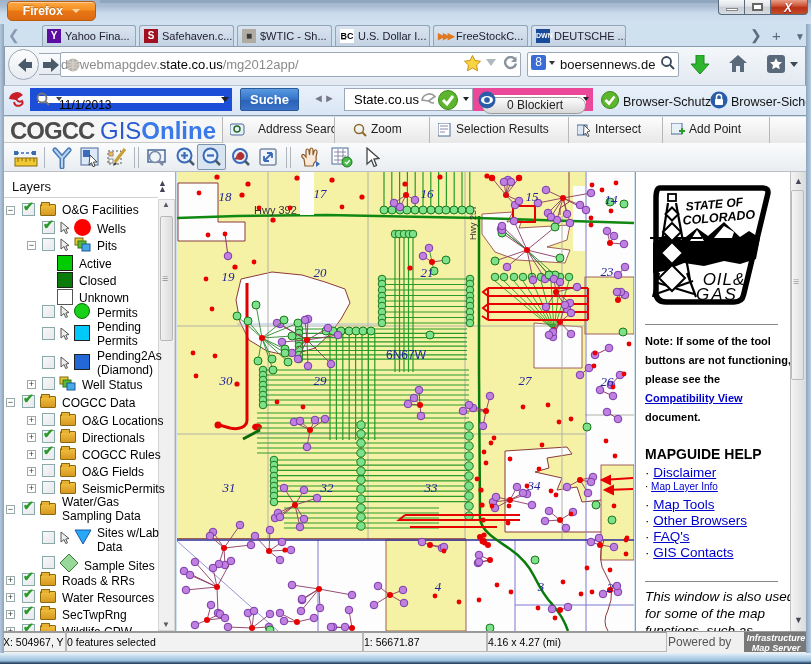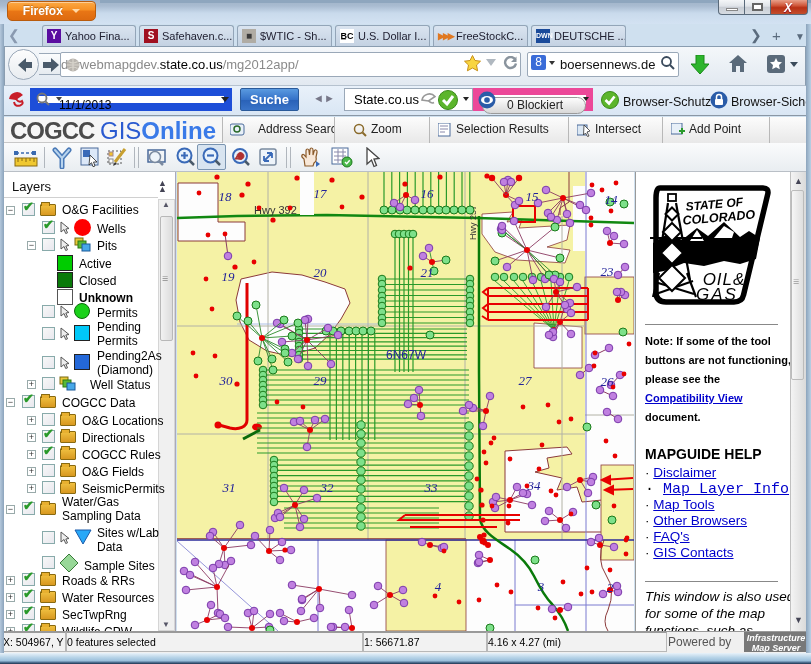--- a/index.html
+++ b/index.html
@@ -312,21 +312,21 @@
     <rect x="1" y="1" width="8" height="7" fill="#e8c838" stroke="#7a6a10"></rect>
     <rect x="4" y="4" width="8" height="7" fill="#58b838" stroke="#2a7a10"></rect>
     <rect x="8" y="7" width="8" height="7" fill="#48a8e8" stroke="#1a5a9a"></rect>
   </svg>
 <div class="tree abs" style="left:97px;top:239px;">Pits</div>
 <div class="abs" style="left:57px;top:255px;width:16px;height:16px;background:#00cc00;border:1px solid #222;"></div>
 <div class="tree abs" style="left:79px;top:257px;">Active</div>
 <div class="abs" style="left:57px;top:272px;width:16px;height:16px;background:#0a7a0a;border:1px solid #222;"></div>
 <div class="tree abs" style="left:79px;top:274px;">Closed</div>
 <div class="abs" style="left:57px;top:289px;width:16px;height:16px;background:#fff;border:1px solid #555;"></div>
-<div class="tree abs" style="left:79px;top:291px;font-weight:bold;">Unknown</div>
+<div class="tree abs" style="left:79px;top:291px;">Unknown</div>
 <div class="cb abs" style="left:42px;top:305px;"></div>
 <svg class="abs sym" style="left:59px;top:305px;" width="12" height="14">
     <path d="M2 1 L2 11 L5 8.5 L6.7 12.5 L8.5 11.8 L6.8 8 L10 7.5 Z" fill="#eee" stroke="#555" stroke-width="1"></path>
   </svg>
 <div class="abs" style="left:74px;top:303px;width:16px;height:16px;border-radius:50%;background:#1ad11a;border:1px solid #0a6a0a;"></div>
 <div class="tree abs" style="left:97px;top:306px;">Permits</div>
 <div class="cb abs" style="left:42px;top:327px;"></div>
 <svg class="abs sym" style="left:59px;top:327px;" width="12" height="14">
     <path d="M2 1 L2 11 L5 8.5 L6.7 12.5 L8.5 11.8 L6.8 8 L10 7.5 Z" fill="#eee" stroke="#555" stroke-width="1"></path>
   </svg>
@@ -340,21 +340,21 @@
 <div class="abs" style="left:74px;top:354px;width:16px;height:16px;background:#2468d8;border:1px solid #222;"></div>
 <div class="tree abs" style="left:97px;top:349px;">Pending2As</div>
 <div class="tree abs" style="left:97px;top:363px;">(Diamond)</div>
 <div class="pm abs" style="left:27px;top:380px;">+</div>
 <div class="cb abs" style="left:42px;top:377px;"></div>
 <svg class="abs sym" style="left:59px;top:376px;" width="17" height="15">
     <rect x="1" y="1" width="8" height="7" fill="#e8c838" stroke="#7a6a10"></rect>
     <rect x="4" y="4" width="8" height="7" fill="#58b838" stroke="#2a7a10"></rect>
     <rect x="8" y="7" width="8" height="7" fill="#48a8e8" stroke="#1a5a9a"></rect>
   </svg>
-<div class="tree abs" style="left:90px;top:378px;">Well Status</div>
+<div class="tree abs" style="left:82px;top:378px;">Well Status</div>
 <div class="pm abs" style="left:6px;top:398px;">−</div>
 <div class="cb abs" style="left:22px;top:395px;"></div>
 <div class="ck abs" style="left:23px;top:395px;color:#2a9a2a;">✔</div>
 <div class="folder abs" style="left:40px;top:396px;"></div>
 <div class="tree abs" style="left:62px;top:396px;">COGCC Data</div>
 <div class="pm abs" style="left:27px;top:416px;">+</div>
 <div class="cb abs" style="left:42px;top:413px;"></div>
 <div class="folder abs" style="left:60px;top:414px;"></div>
 <div class="tree abs" style="left:82px;top:414px;">O&amp;G Locations</div>
 <div class="pm abs" style="left:27px;top:433px;">+</div>
@@ -1198,21 +1198,21 @@
 </g>
 <text x="42" y="26" font-size="12" font-weight="bold" font-style="italic" font-family="Liberation Sans" transform="rotate(-5 40 27)">STATE OF</text>
 <text x="39" y="40" font-size="12.5" font-weight="bold" font-style="italic" font-family="Liberation Sans" transform="rotate(-5 37 41)">COLORADO</text>
 <text x="80" y="100" font-size="17" font-style="italic" font-family="Liberation Sans" text-anchor="middle" letter-spacing="1">OIL&amp;</text>
 <text x="73" y="115" font-size="17" font-style="italic" font-family="Liberation Sans" text-anchor="middle" letter-spacing="2">GAS</text>
 </svg>
 <div class="abs" style="left:645px;top:324px;width:133px;height:1px;background:#888;"></div>
 <div class="abs" style="left:645px;top:332px;width:147px;font-size:11px;line-height:19px;color:#000;font-weight:bold;">Note: If some of the tool buttons are not functioning, please see the <a href="#" style="color:#0000cc;">Compatibility View</a> document.</div>
 <div class="abs" style="left:645px;top:446px;font-size:14px;font-weight:bold;">MAPGUIDE HELP</div>
 <div class="abs" style="left:645px;top:465px;font-size:13.5px;">· <a href="#" style="color:#0000cc;">Disclaimer</a></div>
-<div class="abs" style="left:645px;top:481px;font-size:15px;font-family:Liberation Mono, monospace;">· <a href="#" style="color:#0000cc;">Map Layer Info</a></div>
+<div class="abs" style="left:645px;top:481px;font-size:10px;">· <a href="#" style="color:#0000cc;">Map Layer Info</a></div>
 <div class="abs" style="left:645px;top:497px;font-size:13.5px;">· <a href="#" style="color:#0000cc;">Map Tools</a></div>
 <div class="abs" style="left:645px;top:513px;font-size:13.5px;">· <a href="#" style="color:#0000cc;">Other Browsers</a></div>
 <div class="abs" style="left:645px;top:529px;font-size:13.5px;">· <a href="#" style="color:#0000cc;">FAQ's</a></div>
 <div class="abs" style="left:645px;top:545px;font-size:13.5px;">· <a href="#" style="color:#0000cc;">GIS Contacts</a></div>
 <div class="abs" style="left:645px;top:581px;width:133px;height:1px;background:#888;"></div>
 <div class="abs" style="left:645px;top:588px;width:152px;font-size:13.5px;line-height:17px;font-style:italic;color:#000;">This window is also used for some of the map functions, such as</div>
 <div id="rscroll" class="abs"></div>
 <span class="abs" style="left:794px;top:176px;font-size:9px;color:#445;">▲</span>
 <span class="abs" style="left:794px;top:615px;font-size:9px;color:#445;">▼</span>
 <div class="abs" style="left:791px;top:190px;width:13px;height:190px;background:linear-gradient(90deg,#f6f6f6,#dedede);border:1px solid #bbb;border-radius:2px;"></div>

